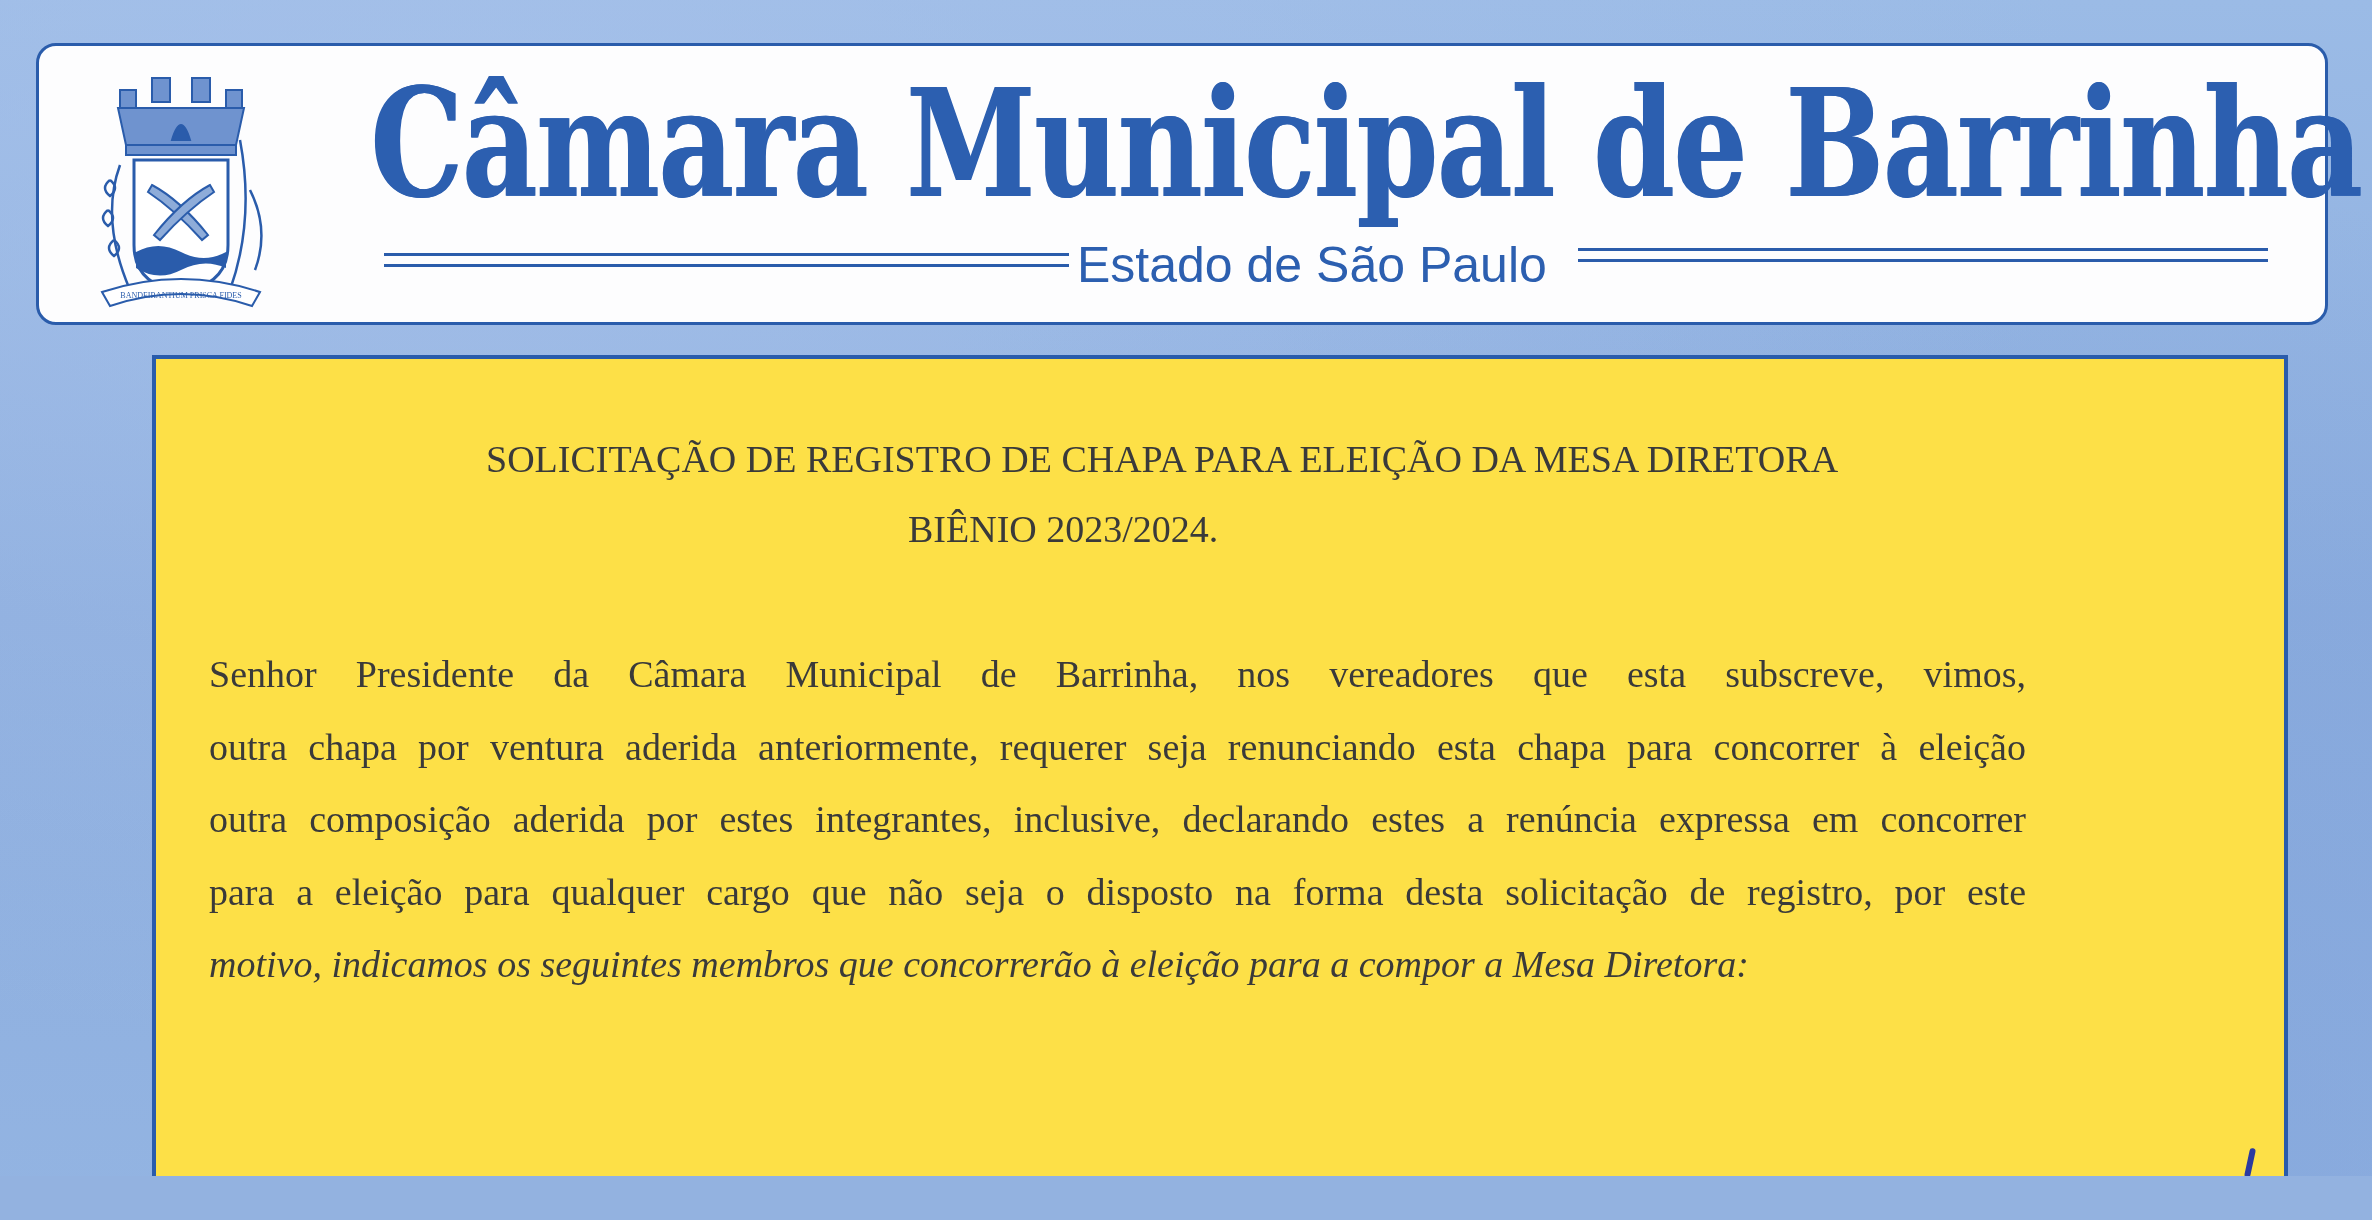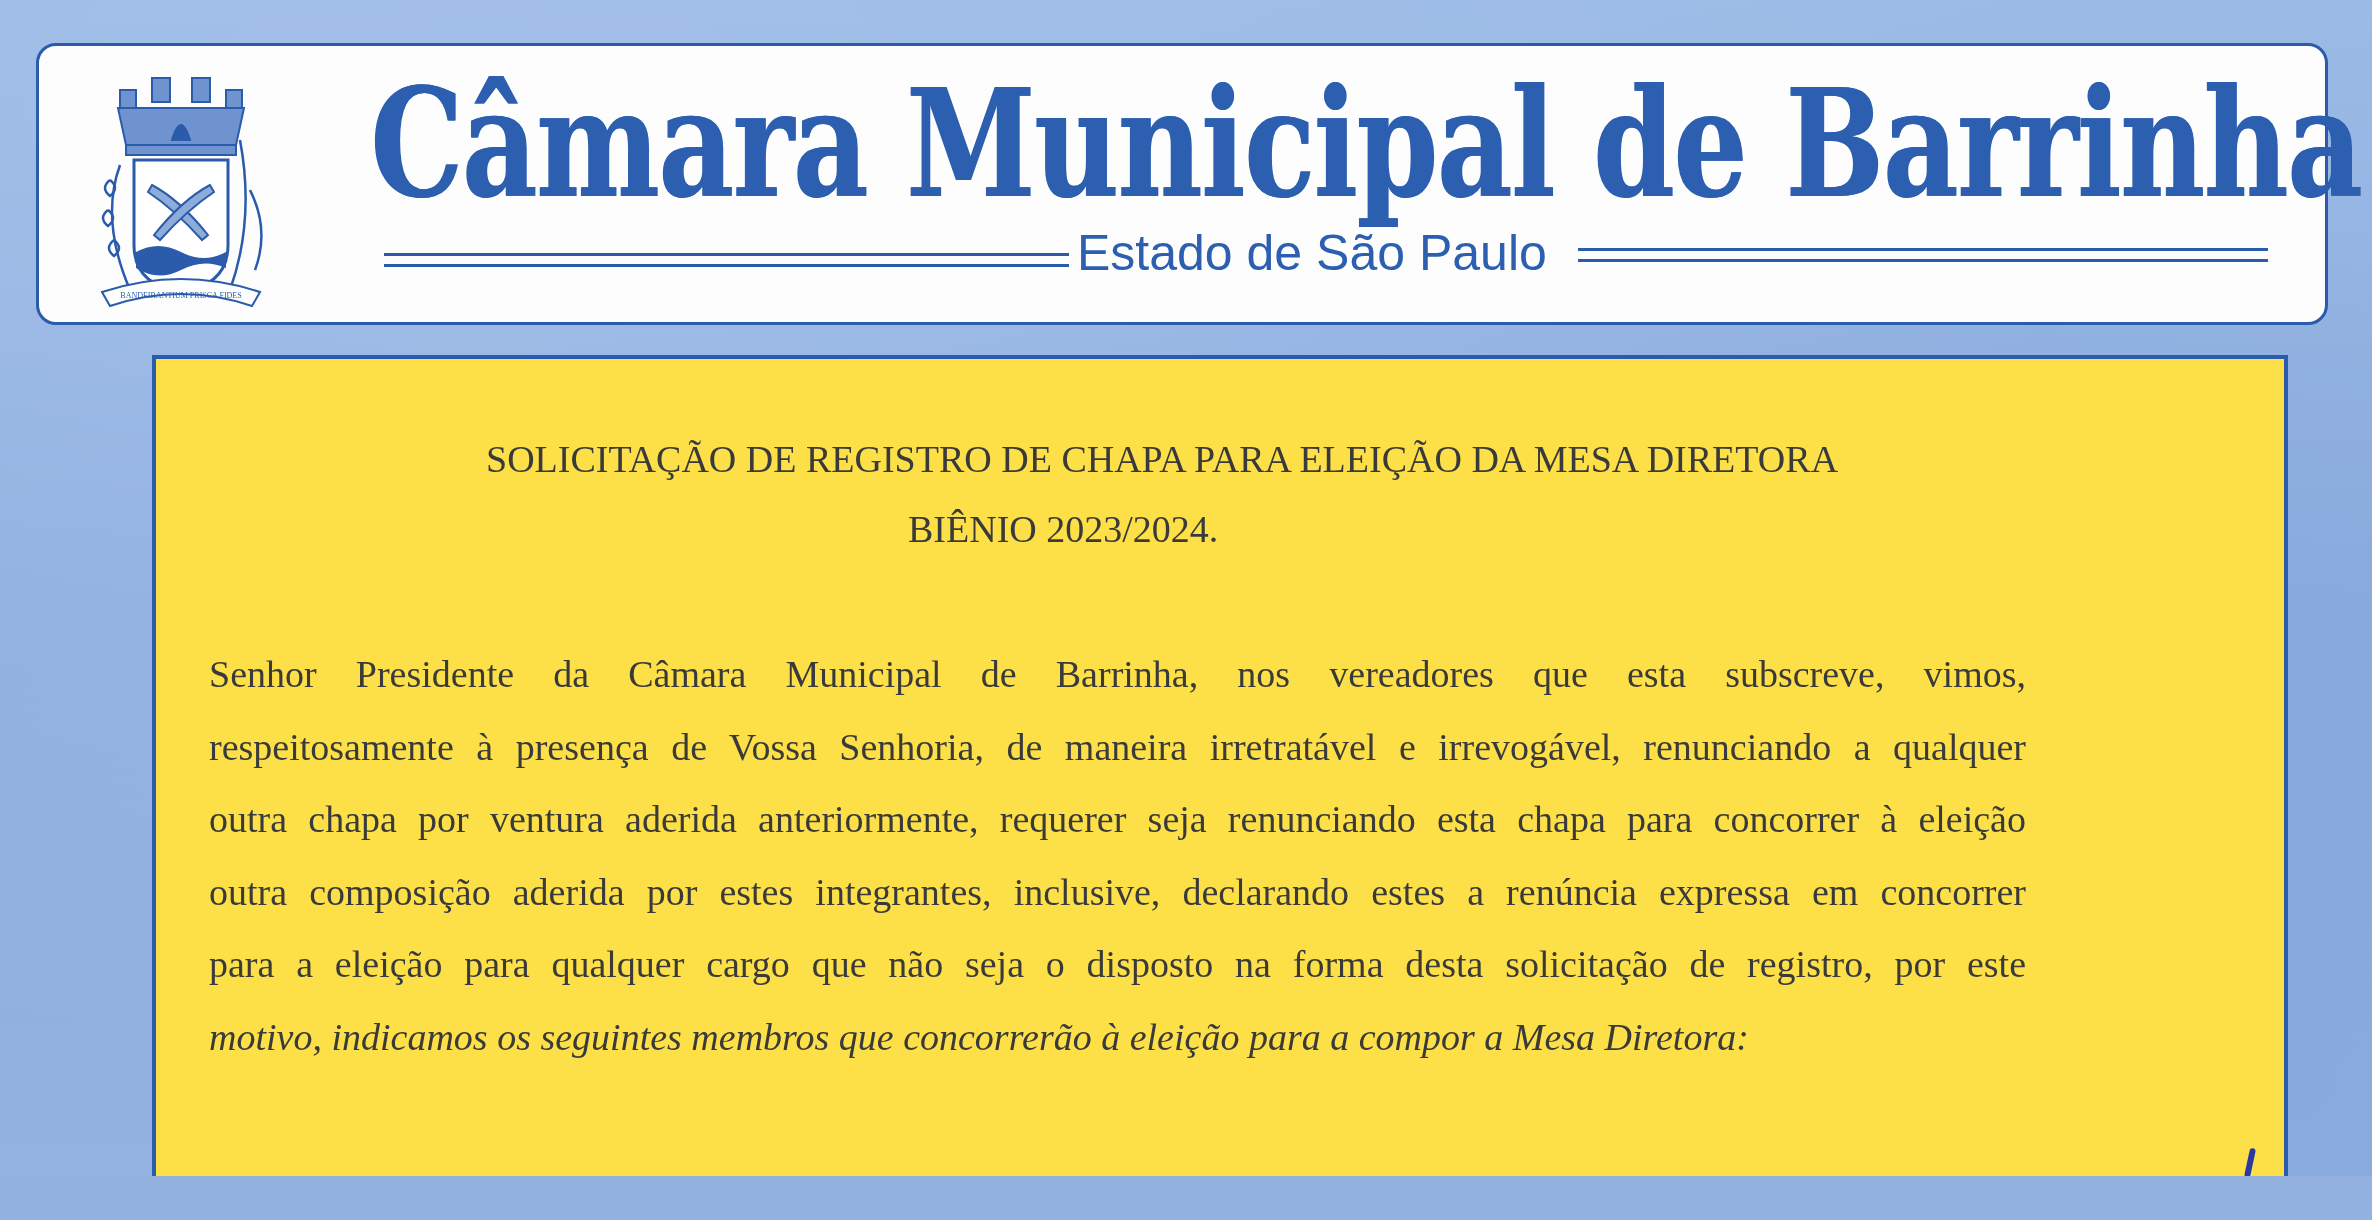--- a/index.html
+++ b/index.html
@@ -24,21 +24,21 @@
       position: absolute; left: 370px; top: 58px; width: 1900px;
       font-family: "DejaVu Serif", serif; font-weight: bold; font-size: 150px;
       line-height: 170px; color: #2c5fb0; letter-spacing: -2px;
       transform: scaleX(0.78); transform-origin: left top; white-space: nowrap;
       text-shadow: 1px 0 0 #2c5fb0;
     }
     .rule {
       position: absolute; height: 3px; background: #2a5cab;
     }
     .subtitle {
-      position: absolute; left: 1077px; top: 223px;
+      position: absolute; left: 1077px; top: 235px;
       font-family: "Liberation Sans", sans-serif; font-size: 50px; color: #2c5fb0;
       line-height: 60px; white-space: nowrap;
     }
     .doc-box {
       position: absolute; left: 152px; top: 355px; width: 2136px; height: 821px;
       background: #fde047; border-left: 4px solid #2a5cab; border-top: 4px solid #2a5cab;
       border-right: 4px solid #2a5cab; box-sizing: border-box;
     }
     .heading {
       position: absolute; left: 0; width: 100%; text-align: center;
@@ -106,21 +106,20 @@
 <div class="rule" style="left:384px; top:264px; width:685px;"></div>
 <div class="subtitle">Estado de São Paulo</div>
 <div class="rule" style="left:1578px; top:248px; width:690px;"></div>
 <div class="rule" style="left:1578px; top:259px; width:690px;"></div>
 
 <div class="doc-box">
   <div class="heading h1">SOLICITAÇÃO DE REGISTRO DE CHAPA PARA ELEIÇÃO DA MESA DIRETORA</div>
   <div class="heading h2">BIÊNIO 2023/2024.</div>
   <div class="para">
     <span class="ln">Senhor Presidente da Câmara Municipal de Barrinha, nos vereadores que esta subscreve, vimos,</span>
-    <span class="ln">respeitosamente à presença de Vossa Senhoria, de maneira irretratável e irrevogável, renunciando a qualquer</span>
     <span class="ln">outra chapa por ventura aderida anteriormente, requerer seja renunciando esta chapa para concorrer à eleição</span>
     <span class="ln">outra composição aderida por estes integrantes, inclusive, declarando estes a renúncia expressa em concorrer</span>
     <span class="ln">para a eleição para qualquer cargo que não seja o disposto na forma desta solicitação de registro, por este</span>
     <span class="ln last">motivo, indicamos os seguintes membros que concorrerão à eleição para a compor a Mesa Diretora:</span>
   </div>
 </div>
 
 <div class="mark"></div>
 <div class="bottom-band"></div>
 

